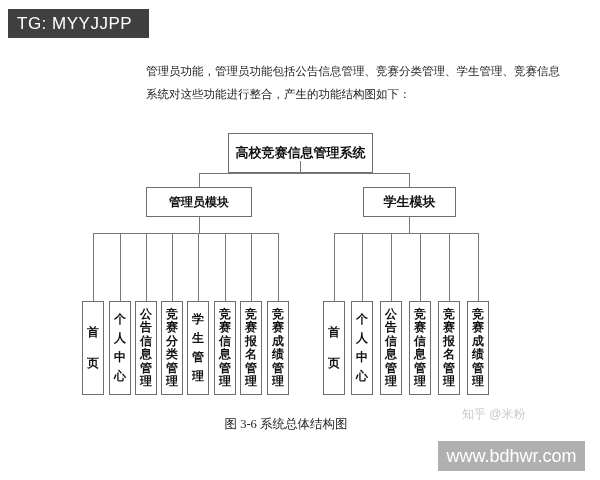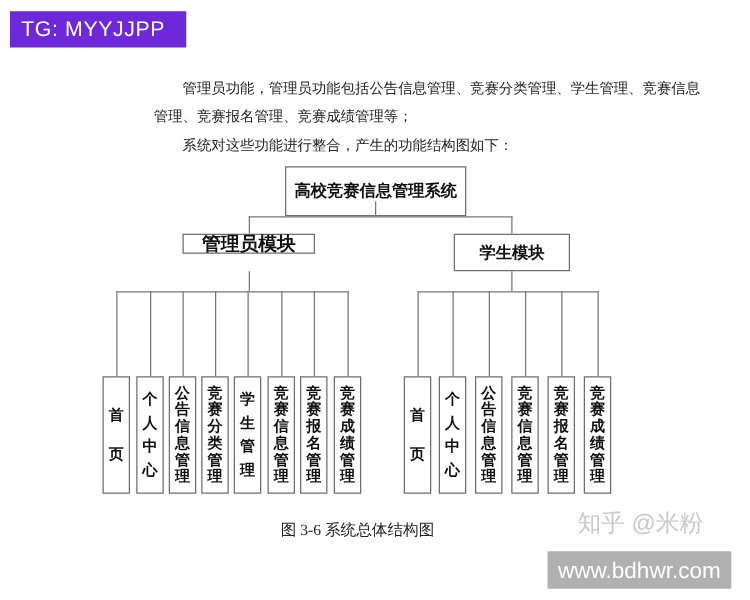--- a/index.html
+++ b/index.html
@@ -3,76 +3,75 @@
 <meta charset="utf-8">
 <style>
   html,body { margin:0; padding:0; }
   body {
     width:600px; height:480px; position:relative; overflow:hidden;
     background:#ffffff;
     font-family:"Liberation Serif","DejaVu Serif",serif;
   }
   .tag-bar {
     position:absolute; left:8px; top:9px; width:141px; height:29px;
-    background:#6d28d9; color:#ffffff;
+    background:#404040; color:#ffffff;
     font-family:"Liberation Sans","DejaVu Sans",sans-serif;
     font-size:17px; line-height:29px; padding-left:9px; box-sizing:border-box;
     letter-spacing:0.5px;
   }
   .body-text {
     position:absolute; left:79px; top:60px; width:444px;
     font-size:11.5px; line-height:23px; color:#222222;
   }
   .tline { white-space:nowrap;margin-left:44px; }
   .indent { text-indent:23px; }
   
   .dbox {
     position:absolute; box-sizing:border-box;
     border:1px solid #6e6e6e; background:#ffffff; color:#111111;
     font-family:"Liberation Sans","DejaVu Sans",sans-serif; font-weight:bold;
     display:flex; align-items:center; justify-content:center;
   }
   .root  { left:228px; top:133px; width:145px; height:40px; font-size:13px; }
-  .mod-a { left:146px; top:187px; width:106px; height:16px; font-size:15px; }
+  .mod-a { left:146px; top:187px; width:106px; height:30px; font-size:12px; }
   .mod-b { left:363px; top:187px; width:93px;  height:30px; font-size:13px; }
   .leaf  {
     top:301px; width:22px; height:94px; font-size:12px;
     flex-direction:column; justify-content:space-evenly;
     padding:5px 0; line-height:13px;
   }
   .leaf span { display:block; }
   
   .hline { position:absolute; height:1px; background:#777777; }
   .vline { position:absolute; width:1px;  background:#777777; }
   .caption {
     position:absolute; left:-14px; top:416px; width:600px;
     text-align:center; font-size:12.5px; color:#222222;
   }
   .wm-zhihu {
     position:absolute; left:462px; top:406px;
     font-family:"Liberation Sans","DejaVu Sans",sans-serif;
-    font-size:19px; color:#c9c9c9; white-space:nowrap;
+    font-size:12px; color:#c9c9c9; white-space:nowrap;
   }
   .wm-site {
     position:absolute; left:438px; top:441px; width:147px; height:30px;
     background:#b0b0b0; color:#ffffff;
     font-family:"Liberation Sans","DejaVu Sans",sans-serif; font-size:18px;
     display:flex; align-items:center; justify-content:center; white-space:nowrap;
   }
 </style>
 </head>
 <body>
 
 <div class="tag-bar">
   <span>TG: MYYJJPP</span>
 </div>
 
 <div class="body-text">
   <div class="tline indent">管理员功能，管理员功能包括公告信息管理、竞赛分类管理、学生管理、竞赛信息</div>
-  <div class="tline">管理、竞赛报名管理、竞赛成绩管理等；</div>
   <div class="tline indent">系统对这些功能进行整合，产生的功能结构图如下：</div>
 </div>
 
 <div>
 
   <div class="dbox root">高校竞赛信息管理系统</div>
 
   <div class="vline" style="left:300px; top:161px; height:12px;"></div>
   <div class="hline" style="left:199px; top:173px; width:211px;"></div>
   <div class="vline" style="left:199px; top:173px; height:14px;"></div>

